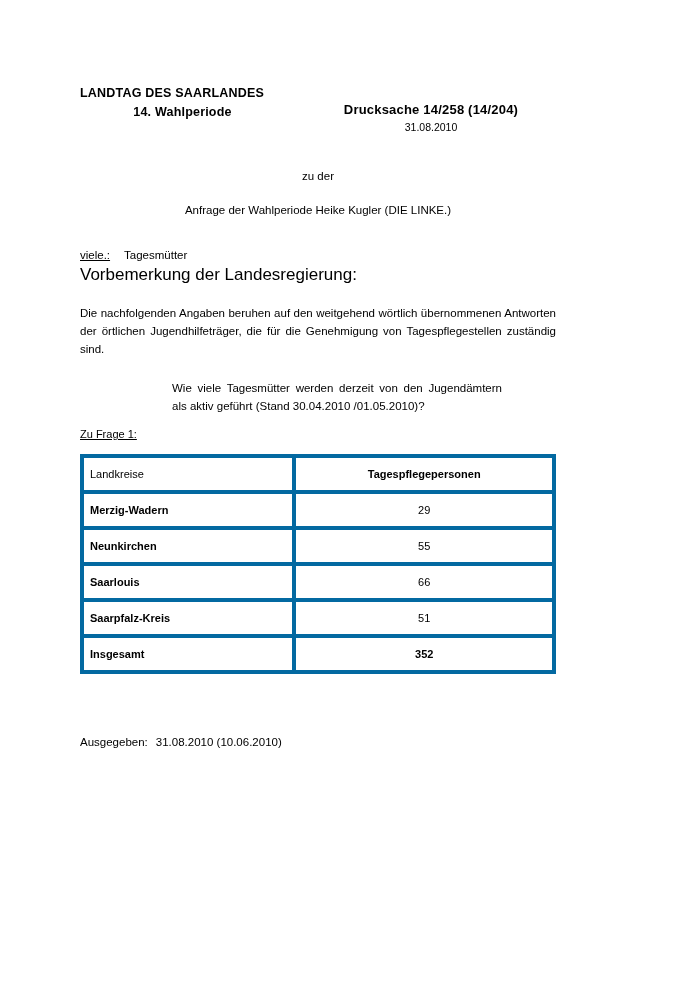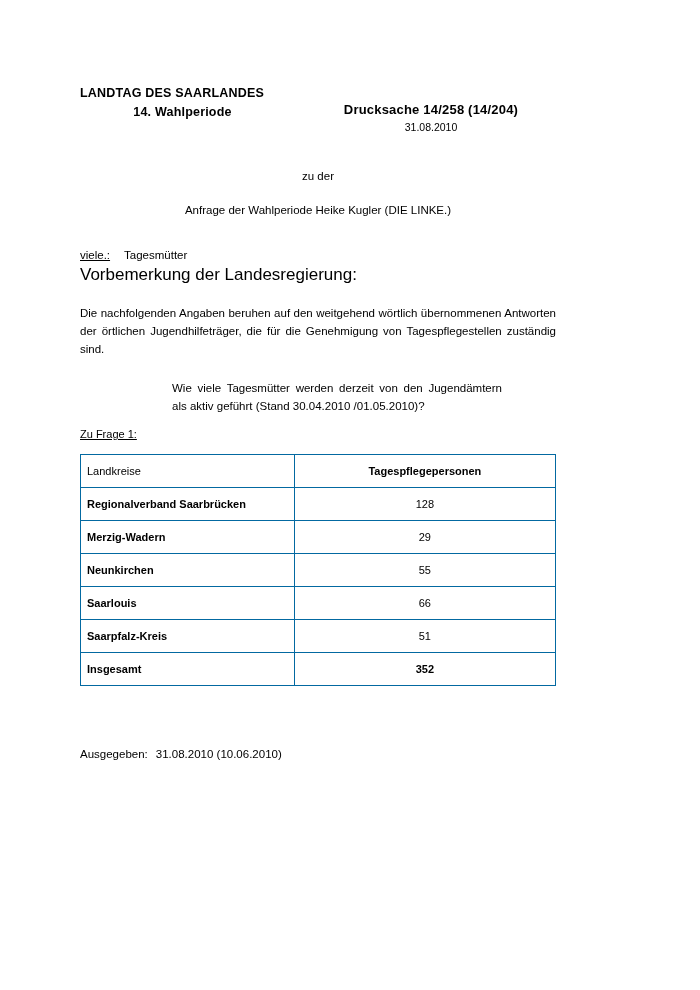--- a/index.html
+++ b/index.html
@@ -113,21 +113,21 @@
   }
 
   
   table.data {
     margin-top: 14px;
     border-collapse: collapse;
     width: 100%;
     font-size: 11px;
   }
   table.data td {
-    border: 1px solid #0369a1;
+    border: 4px solid #0369a1;
     height: 26px;
     padding: 3px 6px;
     vertical-align: middle;
   }
   table.data td.c1 {
     width: 45%;
     font-weight: bold;
   }
   table.data td.c2 {
     text-align: center;
@@ -175,24 +175,20 @@
 
   <div class="zu-frage">Zu Frage 1:</div>
 
   <table class="data">
     <tbody>
       <tr class="head">
         <td class="c1">Landkreise</td>
         <td class="c2">Tagespflegepersonen</td>
       </tr>
       <tr>
-        <td class="c1">Regionalverband Saarbrücken</td>
-        <td class="c2">128</td>
-      </tr>
-      <tr>
         <td class="c1">Merzig-Wadern</td>
         <td class="c2">29</td>
       </tr>
       <tr>
         <td class="c1">Neunkirchen</td>
         <td class="c2">55</td>
       </tr>
       <tr>
         <td class="c1">Saarlouis</td>
         <td class="c2">66</td>

